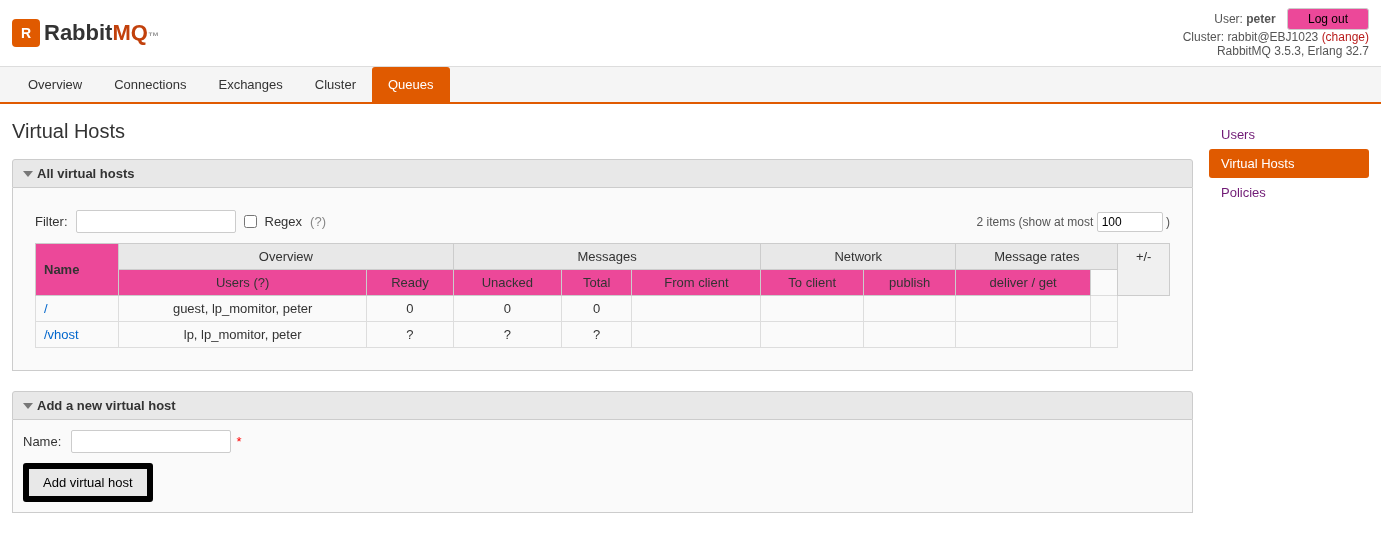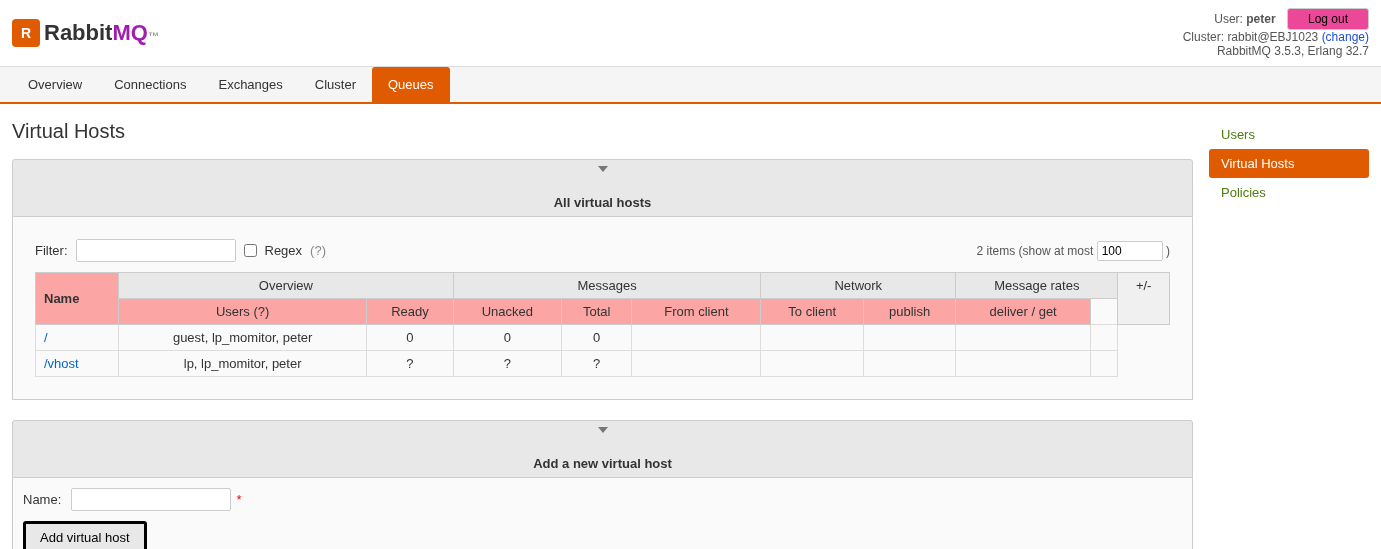--- a/index.html
+++ b/index.html
@@ -29,27 +29,27 @@
       justify-content: center;
       color: white;
       font-weight: bold;
       font-size: 14px;
     }
     #logo-text {
       font-size: 22px;
       font-weight: bold;
       color: #333;
     }
-    #logo-text span { color: #a21caf; }
+    #logo-text span { color: #c2410c; }
     #header-right {
       text-align: right;
       font-size: 12px;
       color: #555;
     }
-    #header-right a { color: #1d4ed8; text-decoration: none; }
+    #header-right a { color: #b91c1c; text-decoration: none; }
     #header-right .logout-btn {
       margin-left: 8px;
       padding: 3px 20px;
       background: #ec4899;
       border: 1px solid #ccc;
       border-radius: 3px;
       cursor: pointer;
       font-size: 12px;
     }
 
@@ -81,21 +81,21 @@
       gap: 16px;
     }
     #content { flex: 1; }
     #sidebar { width: 160px; min-width: 160px; }
 
     
     .sidebar-item {
       display: block;
       padding: 7px 12px;
       text-decoration: none;
-      color: #4d7c0f;
+      color: #701a75;
       font-size: 13px;
     }
     .sidebar-item.active {
       background: #e05a00;
       color: white;
       border-radius: 3px;
     }
 
     
     #page-title {
@@ -105,29 +105,28 @@
       margin-bottom: 16px;
     }
 
     
     .section {
       margin-bottom: 20px;
     }
     .section-header {
       display: flex;
       align-items: center;
-      gap: 23px;
+      gap: 4px;
       background: #e8e8e8;
       padding: 6px 10px;
       border: 1px solid #ccc;
       border-radius: 3px 3px 0 0;
       font-weight: bold;
       font-size: 13px;
       cursor: pointer;
-      flex-direction: column;
     }
     .section-header .triangle {
       display: inline-block;
       width: 0; height: 0;
       border-left: 5px solid transparent;
       border-right: 5px solid transparent;
       border-top: 6px solid #777;
     }
     .section-body {
       border: 1px solid #ccc;
@@ -164,21 +163,21 @@
       font-size: 12px;
     }
 
     
     table {
       width: 100%;
       border-collapse: collapse;
       font-size: 13px;
     }
     th {
-      background: #fca5a5;
+      background: #ec4899;
       border: 1px solid #ccc;
       padding: 5px 8px;
       text-align: center;
       font-weight: normal;
     }
     td {
       border: 1px solid #ddd;
       padding: 5px 8px;
       text-align: center;
     }
@@ -217,21 +216,21 @@
       border-radius: 2px;
       font-size: 13px;
       width: 160px;
     }
     .required-star { color: red; margin-left: 2px; }
     .add-btn {
       display: inline-block;
       margin-top: 10px;
       padding: 6px 14px;
       background: #e8e8e8;
-      border: 3px solid #000000;
+      border: 6px solid #000000;
       border-radius: 3px;
       cursor: pointer;
       font-size: 13px;
     }
   </style>
 </head>
 <body>
 
 <div id="header">
   <div id="logo">

